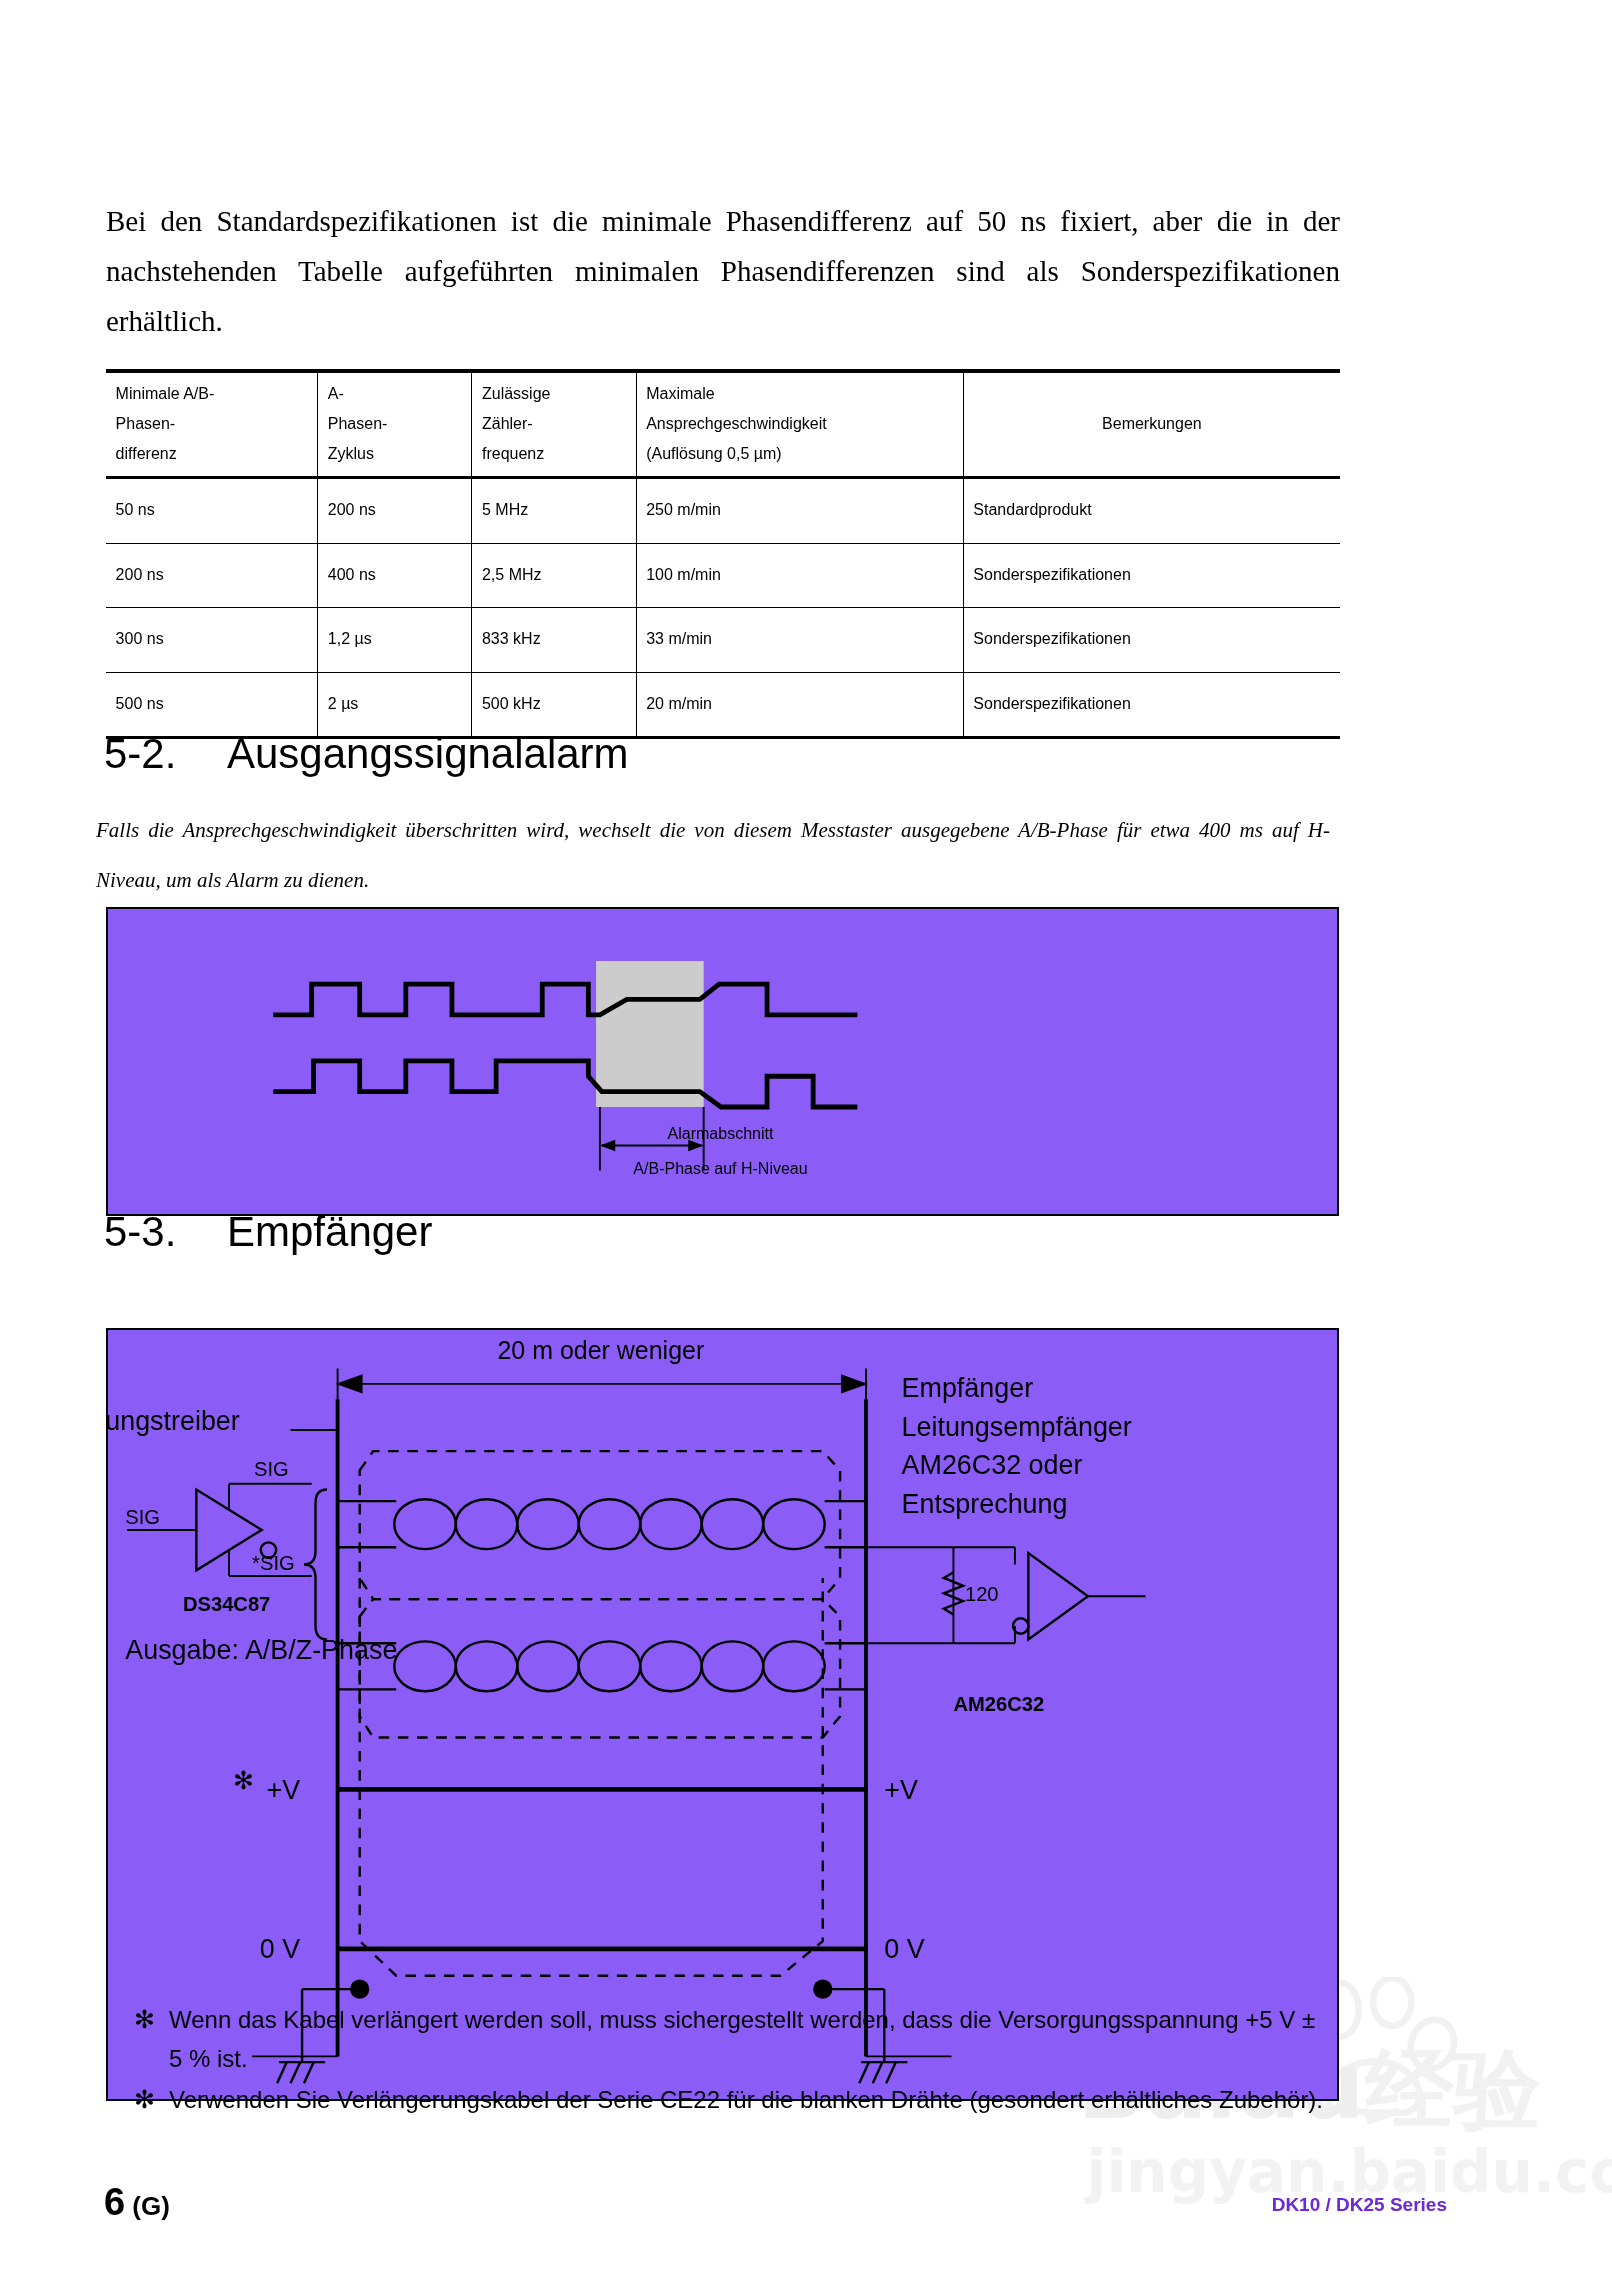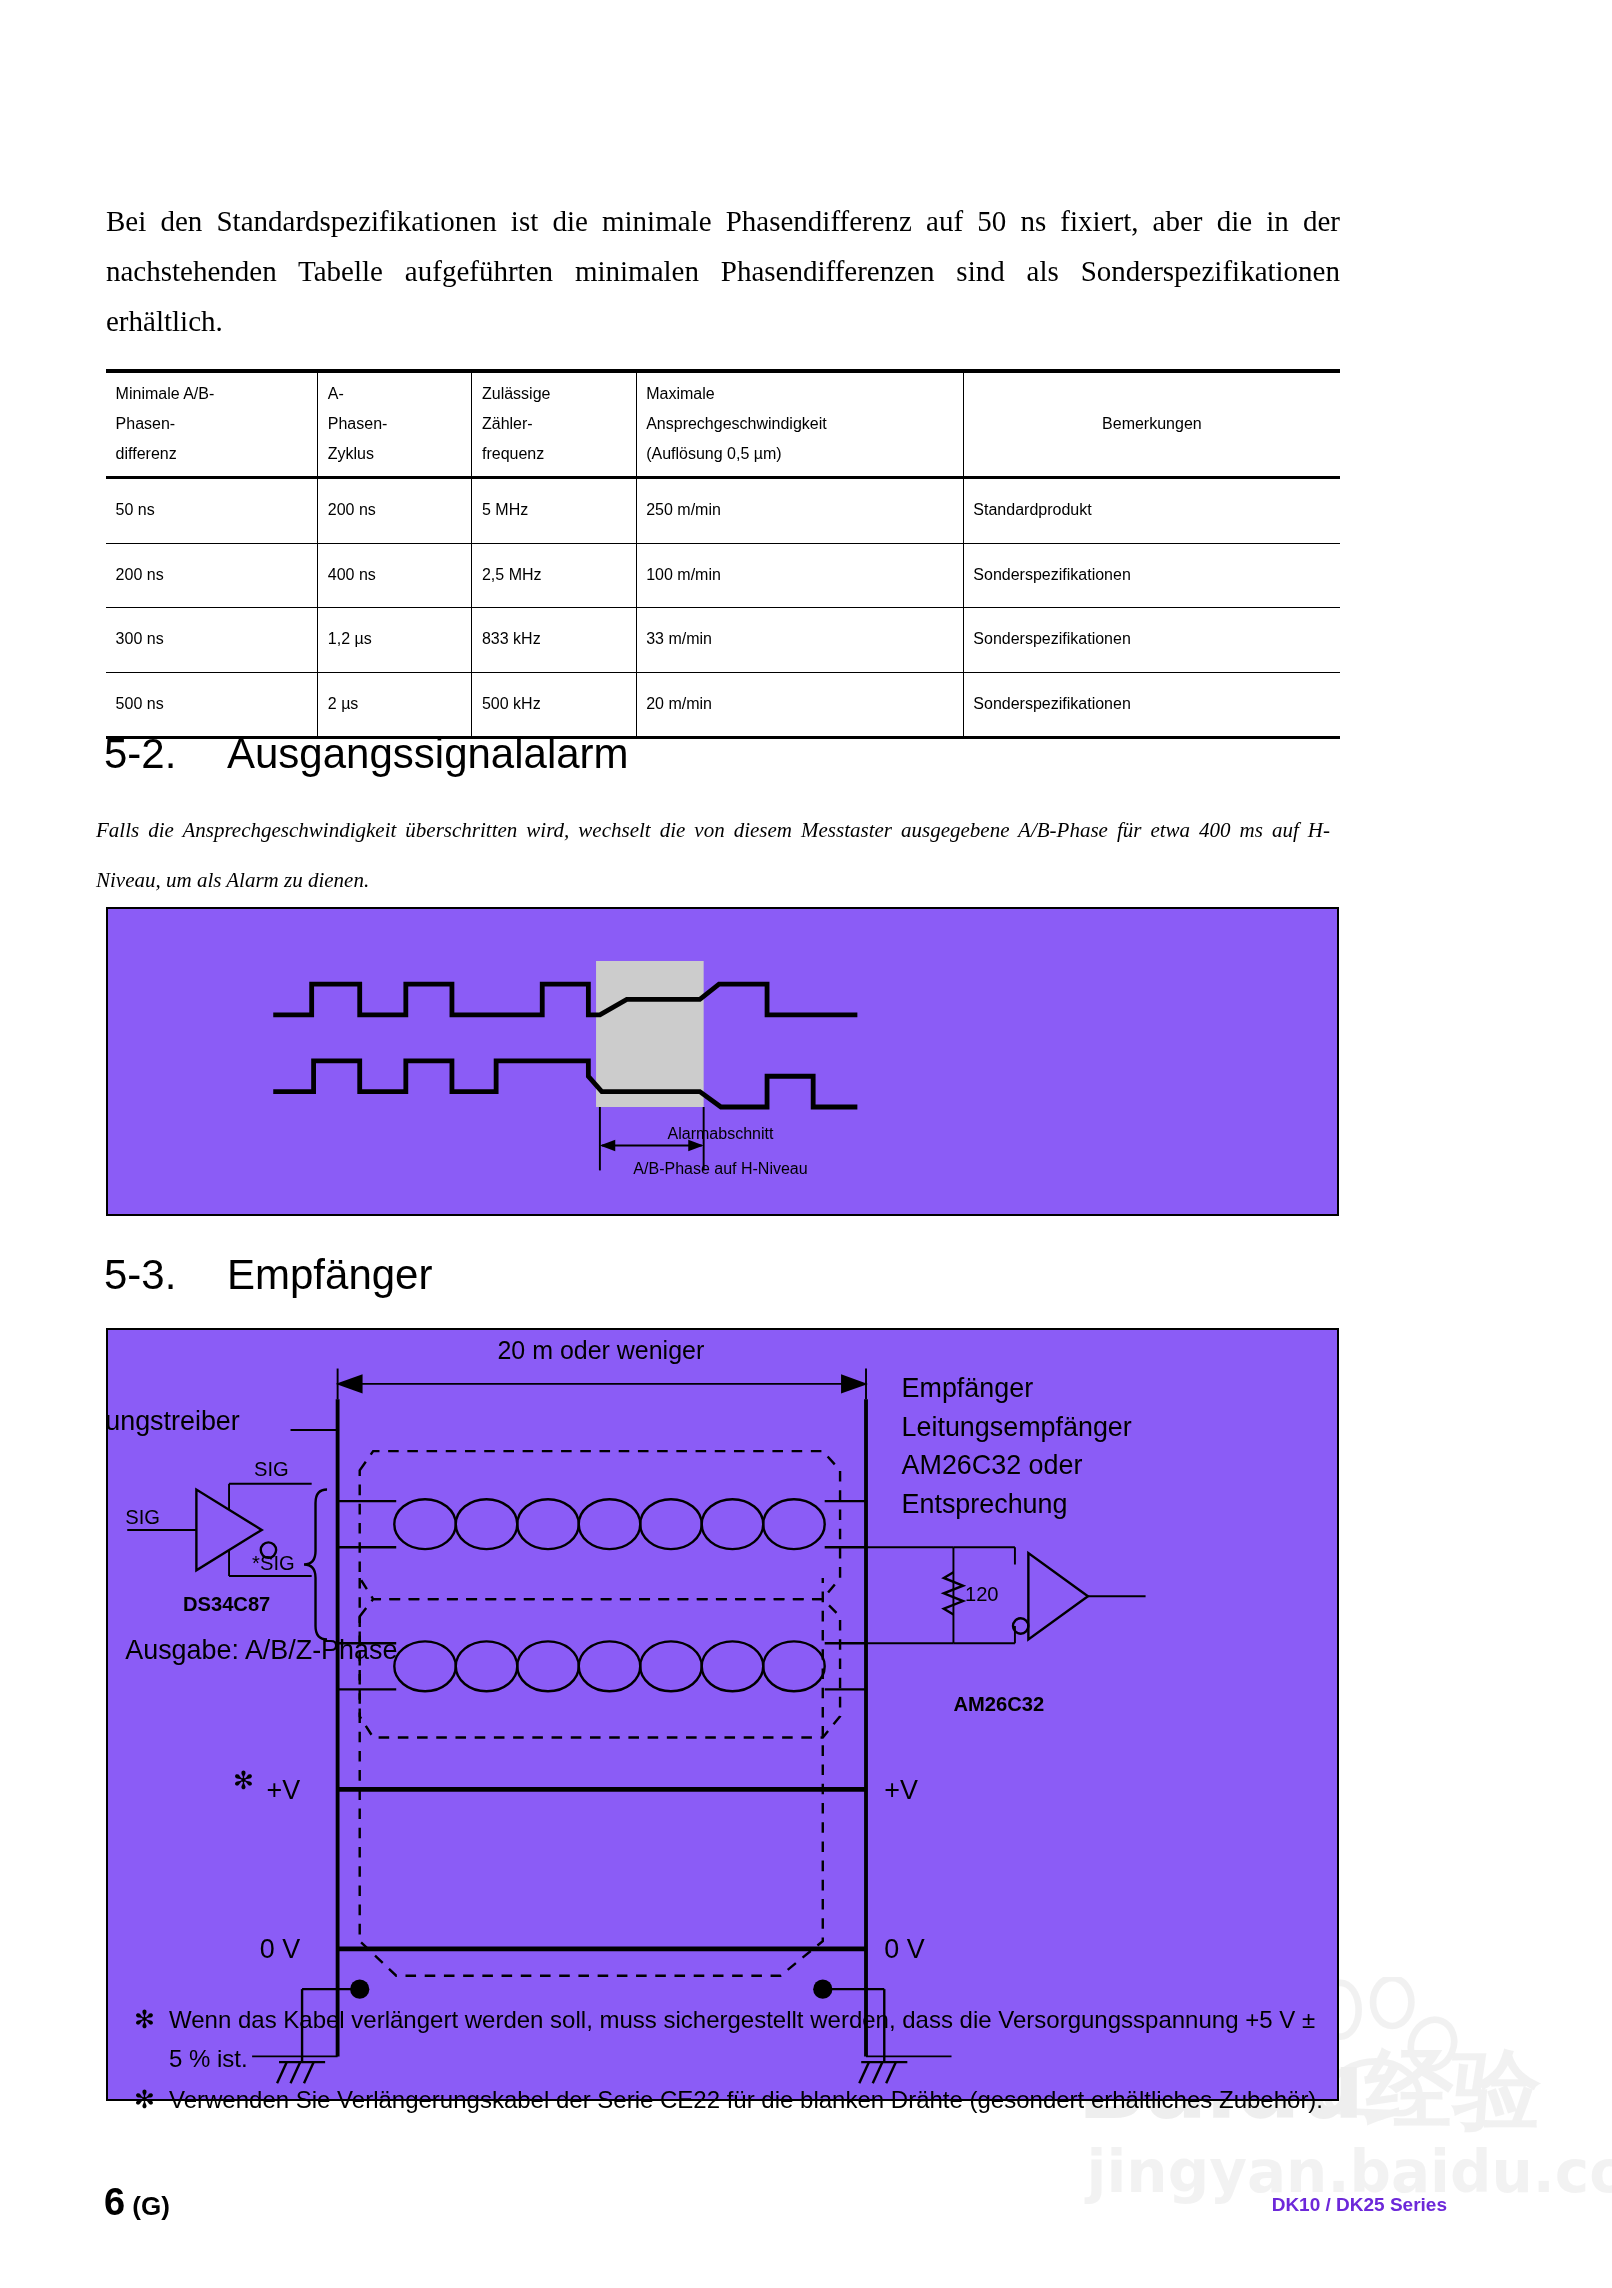--- a/index.html
+++ b/index.html
@@ -221,21 +221,21 @@
       <text id="cap1" x="566" y="283" font-family="Liberation Sans, sans-serif" font-size="25" text-anchor="middle" style="display: none;">Alarmabschnitt</text>
       <text id="cap2" x="566" y="312" font-family="Liberation Sans, sans-serif" font-size="25" text-anchor="middle" style="display: none;">A/B-Phase auf H-Niveau</text>
     </svg>
   </div>
 
   <div style="position:absolute;left:106px;top:1116px;width:1229px;text-align:center;font-size:16px;line-height:35px;pointer-events:none;">
     <div>Alarmabschnitt</div>
     <div>A/B-Phase auf H-Niveau</div>
   </div>
 
-  <div class="h2" style="left:104px;top:1251px;">
+  <div class="h2" style="left:104px;top:1208px;">
     <span class="num">5-3.</span><span>Empfänger</span>
   </div>
 
   <div class="figbox fig2">
     <svg width="1223" height="763" viewBox="0 0 1273 794">
       <defs>
         <marker id="arrL" markerWidth="14" markerHeight="12" refX="1" refY="6" orient="auto">
           <polygon points="0,6 14,1 14,11" fill="#000"></polygon>
         </marker>
         <marker id="arrR" markerWidth="14" markerHeight="12" refX="13" refY="6" orient="auto">

